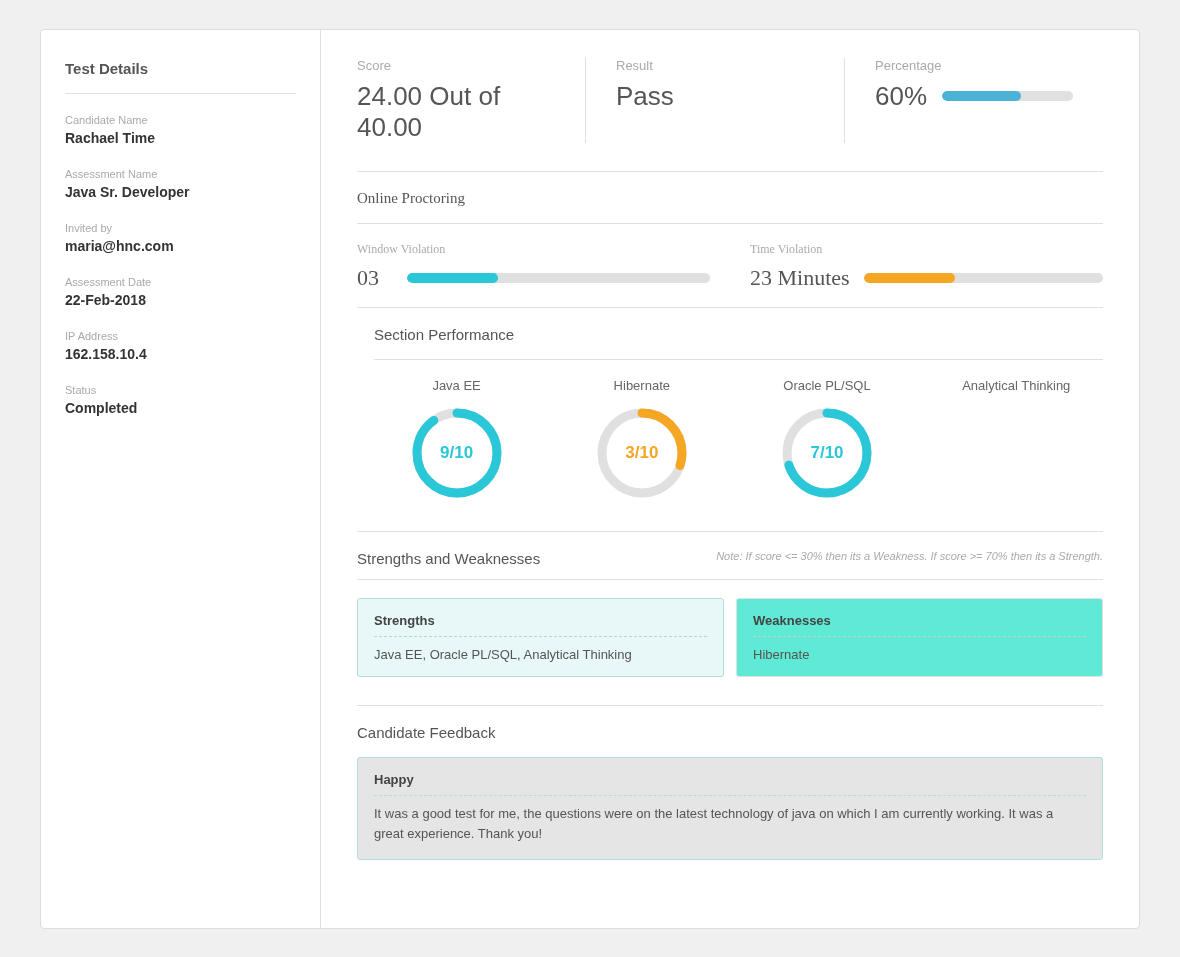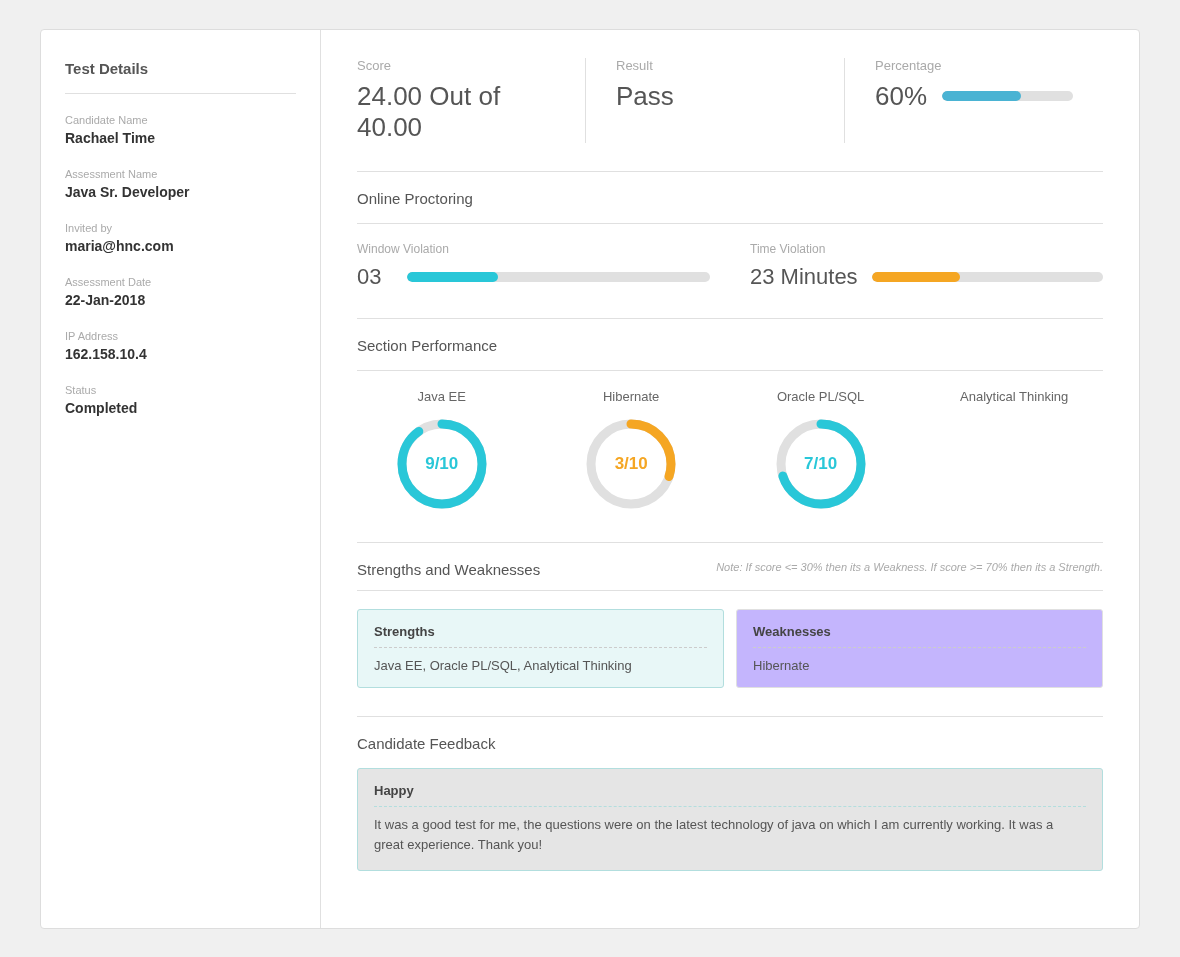--- a/index.html
+++ b/index.html
@@ -106,21 +106,22 @@
       border: none;
       border-top: 1px solid #e0e0e0;
       margin: 0 0 18px 0;
     }
     .section-title {
       font-size: 15px;
       color: #555;
       margin-bottom: 16px;
     }
     .proctoring-section {
-      margin-bottom: 28px;
+      margin-bottom: 16px;
+      font-family: Liberation Serif, serif;
     }
     .proctoring-row {
       display: flex;
       gap: 40px;
       margin-top: 14px;
     }
     .proctoring-col {
       flex: 1;
     }
     .proctoring-label {
@@ -133,20 +134,21 @@
       align-items: center;
       gap: 14px;
     }
     .proctoring-value {
       font-size: 22px;
       color: #555;
       min-width: 36px;
     }
     .section-perf {
       margin-bottom: 28px;
+      margin-left: 17px;
     }
     .donut-row {
       display: flex;
       gap: 20px;
       justify-content: space-around;
       margin-top: 16px;
     }
     .donut-col {
       display: flex;
       flex-direction: column;
@@ -195,21 +197,21 @@
       flex: 1;
       border: 1px solid #e0e0e0;
       border-radius: 3px;
       padding: 14px 16px;
     }
     .sw-box-strengths {
       background: #e8f7f7;
       border-color: #b2dede;
     }
     .sw-box-weaknesses {
-      background: #c4b5fd;
+      background: #5eead4;
       border-color: #e0e0e0;
     }
     .sw-box-title {
       font-size: 13px;
       font-weight: 700;
       color: #444;
       margin-bottom: 10px;
       padding-bottom: 8px;
       border-bottom: 1px dashed #ccc;
     }
@@ -254,21 +256,21 @@
     <div class="sidebar-field">
       <div class="sidebar-field-label">Assessment Name</div>
       <div class="sidebar-field-value">Java Sr. Developer</div>
     </div>
     <div class="sidebar-field">
       <div class="sidebar-field-label">Invited by</div>
       <div class="sidebar-field-value">maria@hnc.com</div>
     </div>
     <div class="sidebar-field">
       <div class="sidebar-field-label">Assessment Date</div>
-      <div class="sidebar-field-value">22-Jan-2018</div>
+      <div class="sidebar-field-value">22-Feb-2018</div>
     </div>
     <div class="sidebar-field">
       <div class="sidebar-field-label">IP Address</div>
       <div class="sidebar-field-value">162.158.10.4</div>
     </div>
     <div class="sidebar-field">
       <div class="sidebar-field-label">Status</div>
       <div class="sidebar-field-value">Completed</div>
     </div>
   </div>

